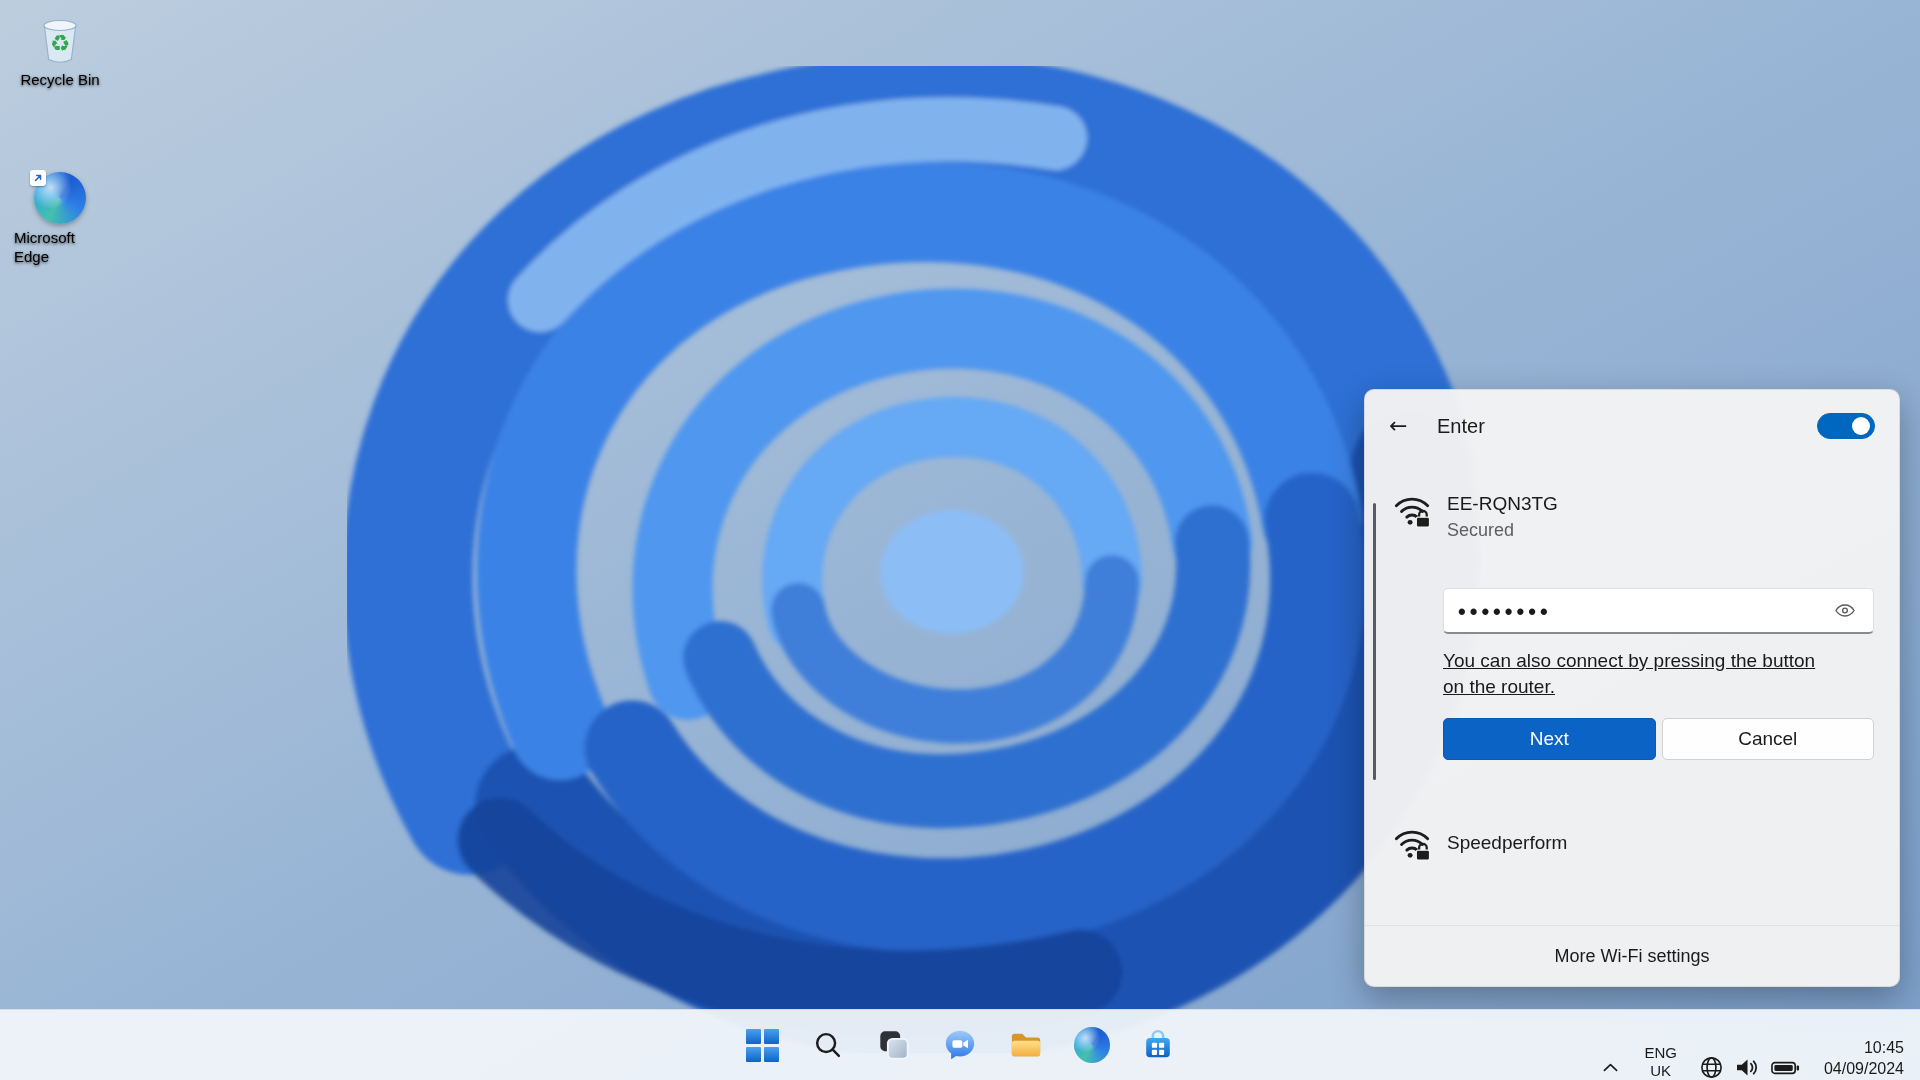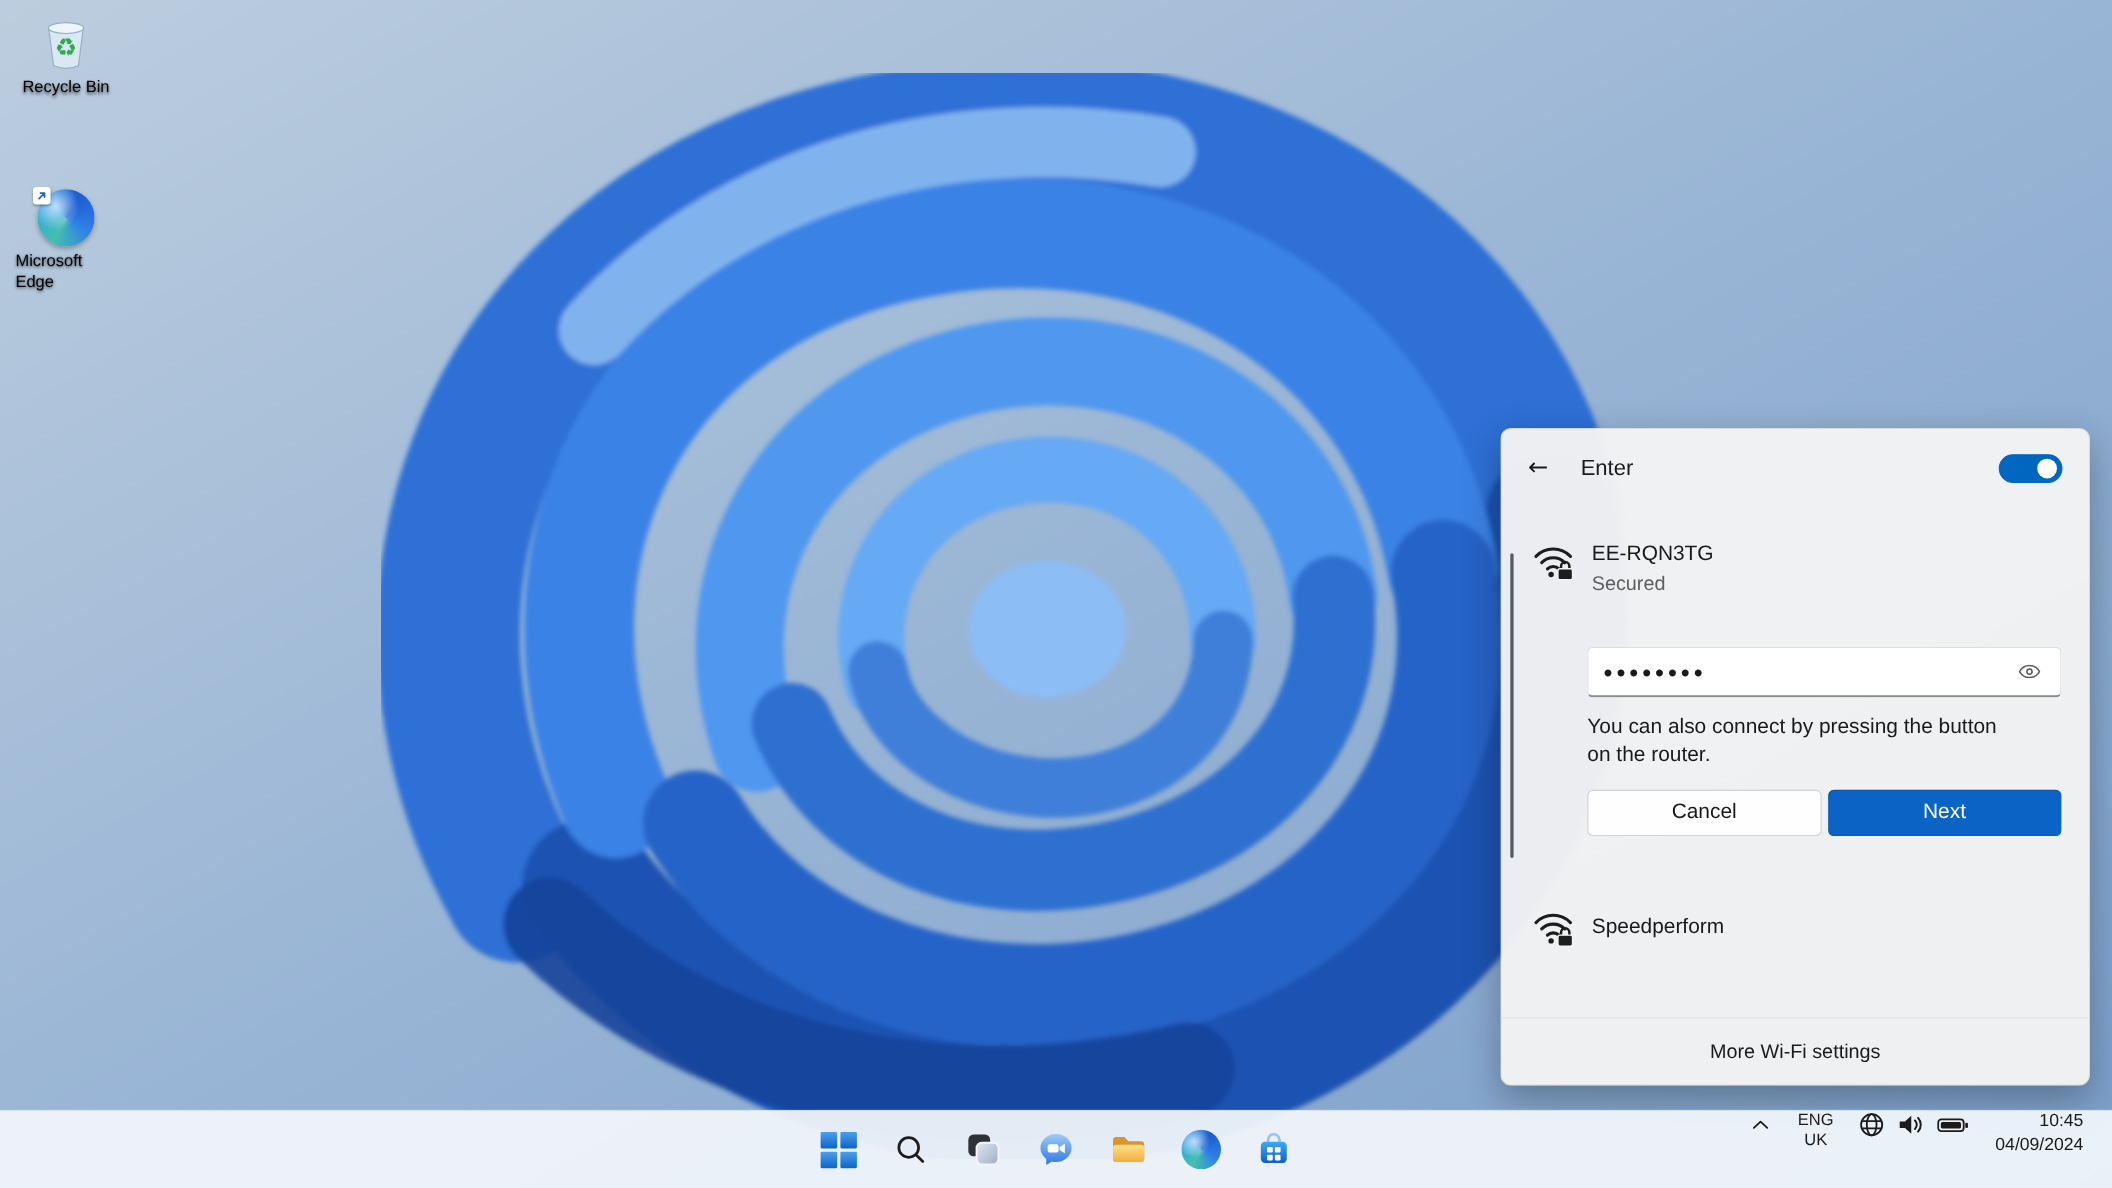--- a/index.html
+++ b/index.html
@@ -78,21 +78,21 @@
   .net-body{position:absolute;left:78px;right:25px;top:188px;}
   .prompt{font-size:19px;line-height:26px;}
   .pw-field{
     margin-top:10px;height:46px;background:#fff;border-radius:5px;
     border:1px solid #dedede;border-bottom:2px solid #8a8a8a;
     display:flex;align-items:center;justify-content:space-between;
     padding:0 14px;box-sizing:border-box;cursor:text;
   }
   .pw-dots{font-size:22px;font-weight:700;letter-spacing:4px;line-height:1;transform:translateY(1px);}
   .eye{display:flex;align-items:center;cursor:pointer;padding:4px;}
-  .hint{margin-top:14px;font-size:19px;line-height:26px;max-width:386px;}
+  .hint{margin-top:14px;font-size:19px;line-height:26px;max-width:386px;text-decoration:underline;}
   .btn-row{margin-top:18px;display:flex;gap:6px;}
   .btn{
     flex:1 1 0;height:42px;border-radius:5px;font-size:19px;
     font-family:"Liberation Sans", sans-serif;cursor:pointer;
     background:#fefefe;border:1px solid #d2d2d2;color:#1a1a1a;
   }
   .btn.primary{
     background:#0b63c5;border:1px solid #0a5ab3;color:#fff;
   }
   .panel-footer{
@@ -111,21 +111,21 @@
     position:absolute;left:50%;top:0;height:100%;transform:translateX(-50%);
     display:flex;align-items:center;gap:22px;
   }
   .tb-btn{
     width:44px;height:44px;border-radius:6px;display:flex;align-items:center;
     justify-content:center;cursor:pointer;
   }
   .start-grid{display:grid;grid-template-columns:15px 15px;grid-template-rows:15px 15px;gap:3px;}
   .start-grid span{background:linear-gradient(180deg,#4aa0ee,#0f63c8);border-radius:1px;}
   .tray{
-    position:absolute;right:26px;top:0;height:100%;display:flex;align-items:flex-start;
+    position:absolute;right:16px;top:0;height:100%;display:flex;align-items:flex-end;
   }
   .tray-chevron{display:flex;align-items:center;padding:8px;cursor:pointer;}
   .tray-lang{
     margin-left:18px;font-size:15px;line-height:1.2;text-align:center;cursor:pointer;
   }
   .tray-icons{margin-left:22px;display:flex;align-items:center;gap:11px;cursor:pointer;}
   .tray-clock{
     margin-left:24px;font-size:16px;line-height:1.3;text-align:right;cursor:pointer;
   }
 </style>
@@ -216,22 +216,22 @@
         <span class="pw-dots">••••••••</span>
         <span class="eye">
           <svg width="20" height="13" viewBox="0 0 22 14">
             <path d="M1 7 C 4 2, 8 1, 11 1 C 14 1, 18 2, 21 7 C 18 12, 14 13, 11 13 C 8 13, 4 12, 1 7 Z" fill="none" stroke="#5a5a5a" stroke-width="1.5"></path>
             <circle cx="11" cy="7" r="2.6" fill="none" stroke="#5a5a5a" stroke-width="1.5"></circle>
           </svg>
         </span>
       </div>
       <div class="hint">You can also connect by pressing the button on the router.</div>
       <div class="btn-row">
+        <button class="btn primary">Next</button>
         <button class="btn">Cancel</button>
-        <button class="btn primary">Next</button>
       </div>
     </div>
 
     <div class="net-item simple">
       <svg class="wifi-glyph" width="38" height="38" viewBox="0 0 40 40">
         <g fill="none" stroke="#1d1d1d" stroke-width="3" stroke-linecap="round">
           <path d="M3.5 15.5 A 23 23 0 0 1 36.5 15.5"></path>
           <path d="M9 21.5 A 15.5 15.5 0 0 1 31 21.5"></path>
           <path d="M14.5 27.5 A 8 8 0 0 1 25.5 27.5"></path>
         </g>

